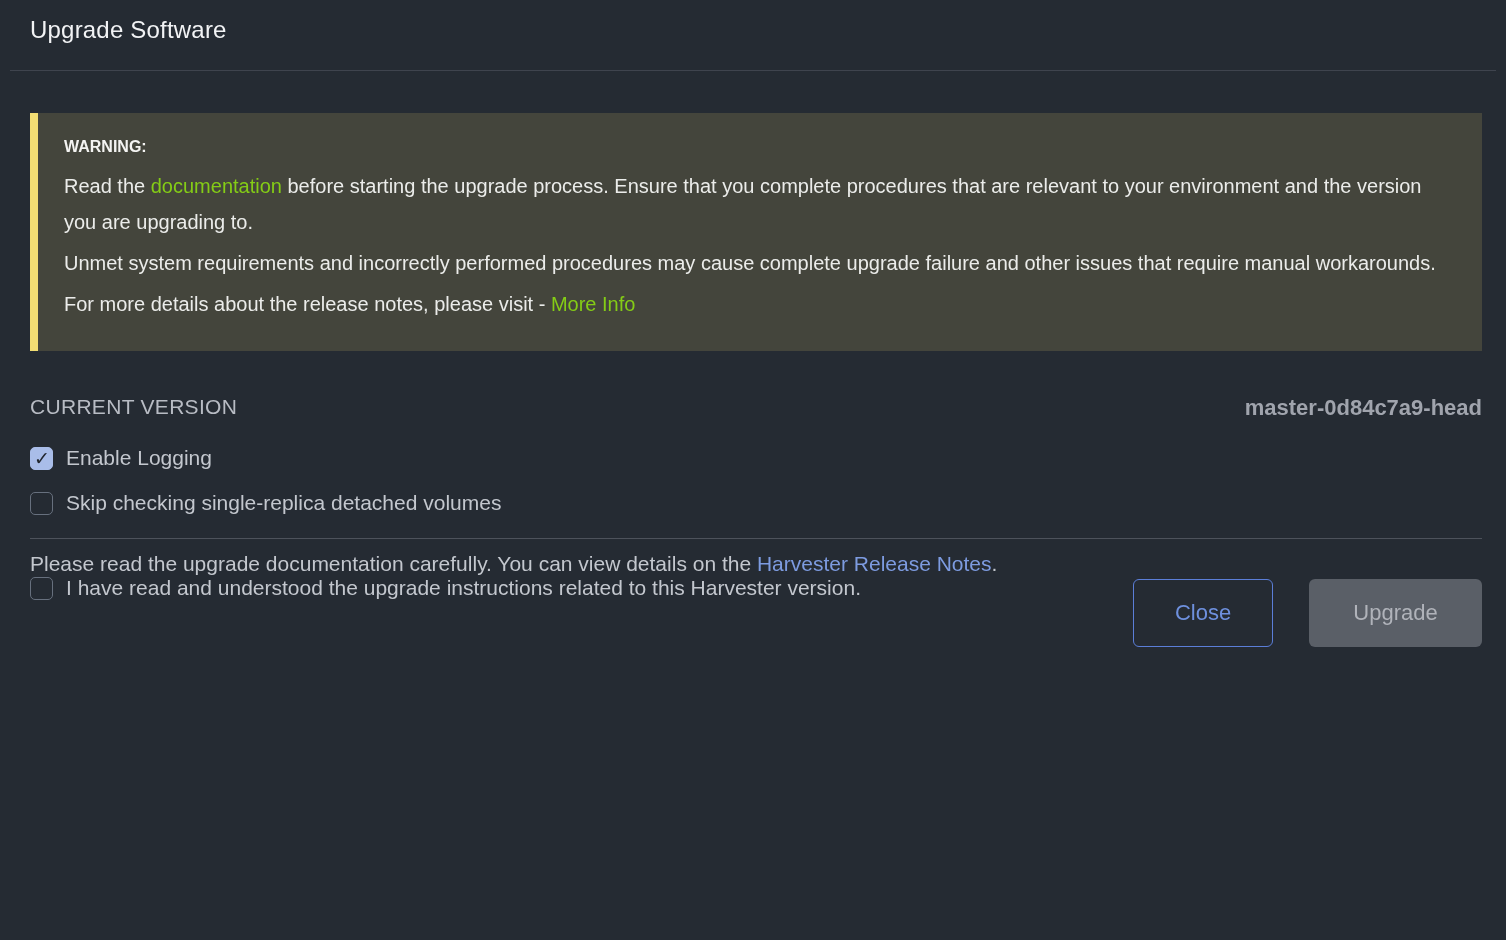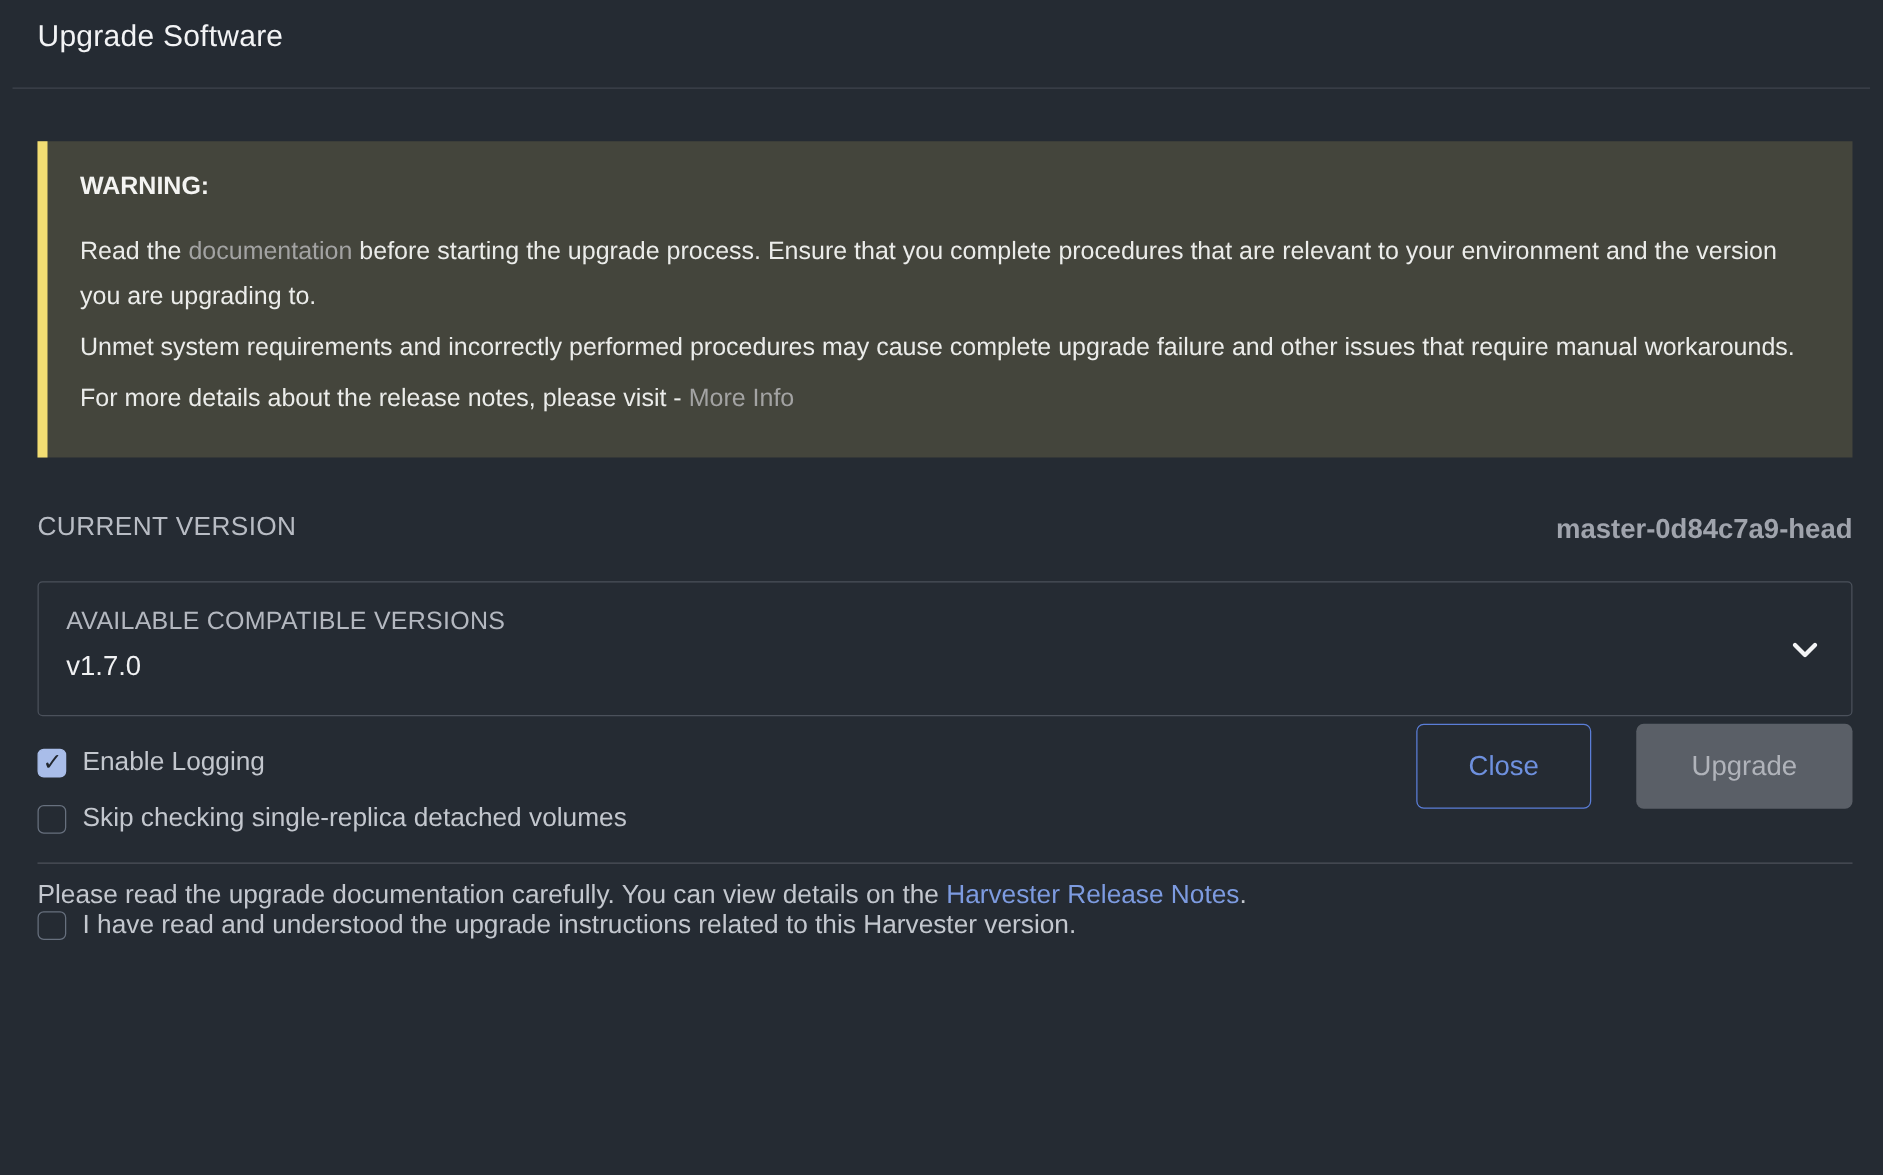--- a/index.html
+++ b/index.html
@@ -17,23 +17,23 @@
   .page-title { font-size: 24px; font-weight: 500; color: #f2f3f5; letter-spacing: 0.2px; }
   .top-divider { border: none; border-top: 1px solid #3f444e; margin: 26px 10px 0 10px; }
 
   
   .warning-banner {
     margin: 42px 24px 0 30px;
     background: #44453c;
     border-left: 8px solid #f2dd73;
     padding: 25px 28px 24px 26px;
   }
-  .warning-heading { font-size: 20px; font-weight: 700; color: #f4f4f2; margin-bottom: 22px; }
+  .warning-heading { font-size: 16px; font-weight: 700; color: #f4f4f2; margin-bottom: 12px; }
   .warning-banner p { font-size: 20px; line-height: 36px; color: #ebecea; margin: 5px 0; max-width: 1390px; }
-  .warning-link { color: #a3a3a3; cursor: pointer; text-decoration: none; margin-top: 10px; }
+  .warning-link { color: #84cc16; cursor: pointer; text-decoration: none; margin-top: 10px; }
 
   
   .current-version-row {
     margin: 44px 24px 0 30px;
     display: flex; justify-content: space-between; align-items: flex-start;
   }
   .current-version-label { font-size: 21px; color: #b8bcc4; letter-spacing: 0.3px; }
   .current-version-value { font-size: 22px; font-weight: 700; color: #a0a4ad; }
 
   
@@ -122,27 +122,20 @@
     <p><span>Read the </span><a class="warning-link">documentation</a><span> before starting the upgrade process. Ensure that you complete procedures that are relevant to your environment and the version you are upgrading to.</span></p>
     <p>Unmet system requirements and incorrectly performed procedures may cause complete upgrade failure and other issues that require manual workarounds.</p>
     <p><span>For more details about the release notes, please visit - </span><a class="warning-link">More Info</a></p>
   </div>
 
   <div class="current-version-row">
     <span class="current-version-label">CURRENT VERSION</span>
     <span class="current-version-value">master-0d84c7a9-head</span>
   </div>
 
-  <div class="version-select">
-    <span class="version-select-label">AVAILABLE COMPATIBLE VERSIONS</span>
-    <span class="version-select-value">v1.7.0</span>
-    <svg class="chevron" viewBox="0 0 20 14" fill="none">
-      <path d="M2 3 L10 11 L18 3" stroke="#f2f3f5" stroke-width="3.4" stroke-linecap="round" stroke-linejoin="round"></path>
-    </svg>
-  </div>
 
   <div class="checkbox-row row-logging">
     <span class="checkbox-box checked"></span>
     <span class="checkbox-label">Enable Logging</span>
   </div>
 
   <div class="checkbox-row row-skip">
     <span class="checkbox-box"></span>
     <span class="checkbox-label">Skip checking single-replica detached volumes</span>
   </div>

